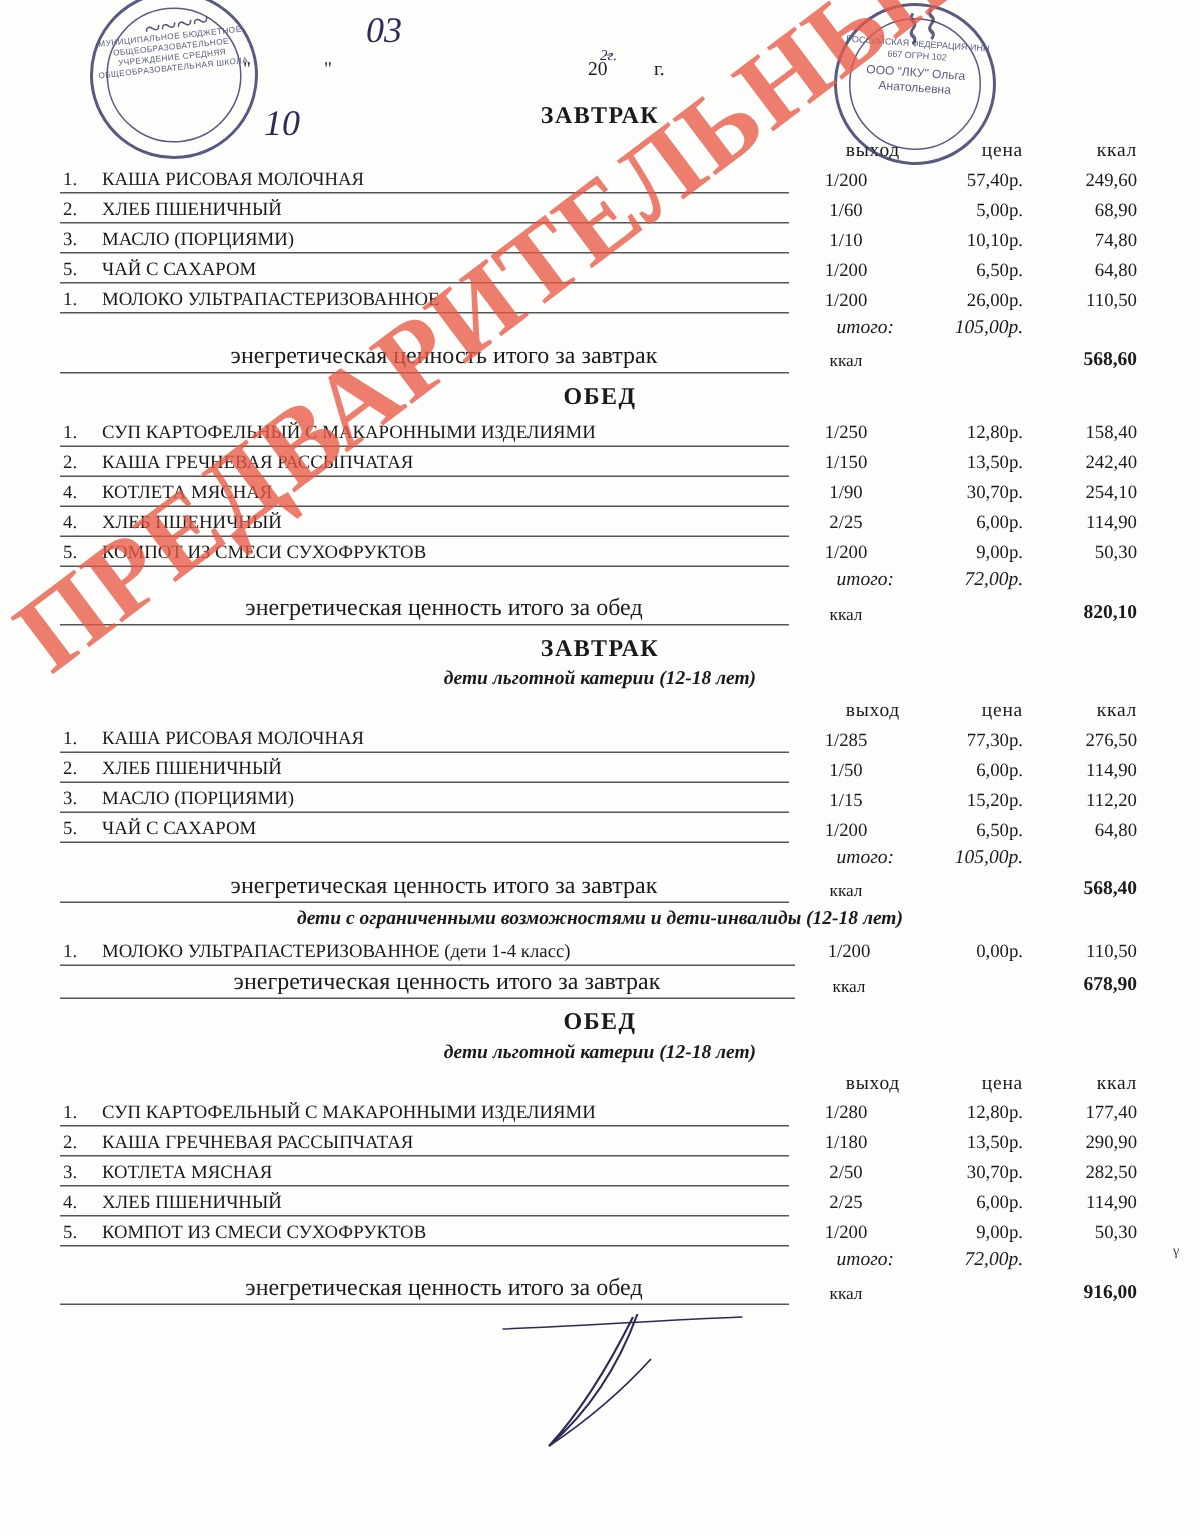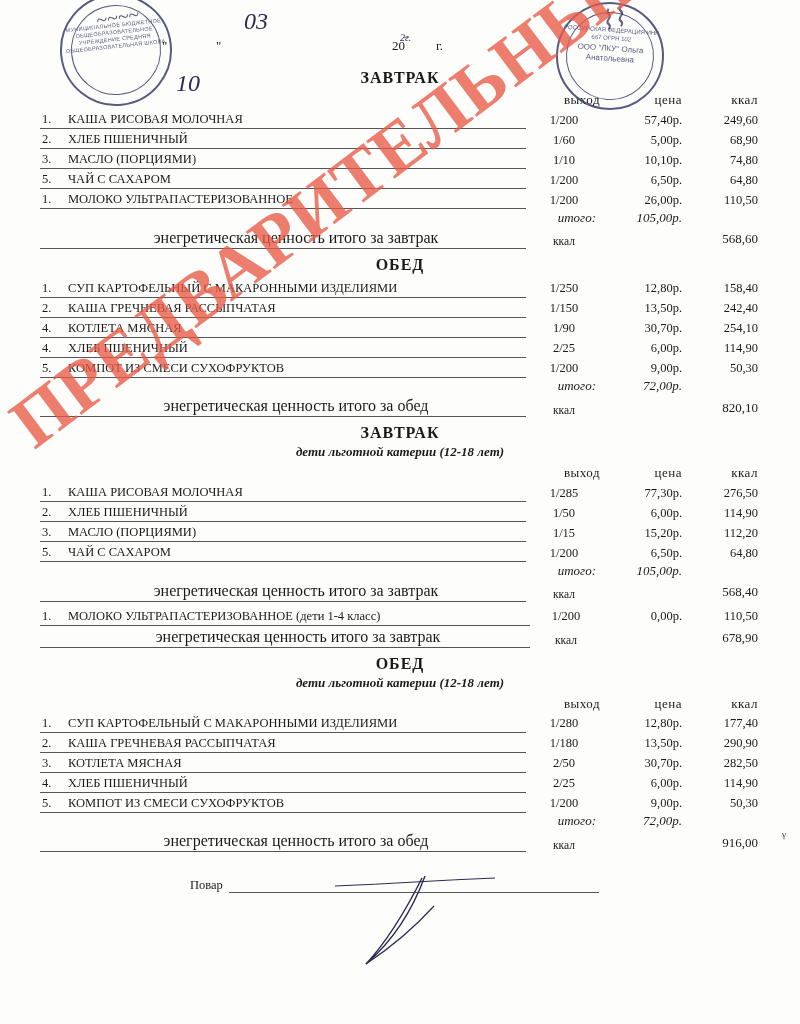--- a/index.html
+++ b/index.html
@@ -208,21 +208,21 @@
     padding-top: 2px;
   }
   .itogo .lbl { text-align: right; padding-right: 6px; }
   .energy td {
     font-size: 16px;
     height: 19px;
     text-align: center;
   }
   .energy .lbl { border-bottom: 1px solid #555; }
   .energy .kcal-word { text-align: center; font-size: 11.5px; }
-  .energy .kcal-val { text-align: right; font-weight: normal; font-size: 13px; }
+  .energy .kcal-val { text-align: right; font-weight: bold; font-size: 13px; }
 
   .povar {
     margin-top: 26px;
     font-size: 12.5px;
     display: flex;
     align-items: flex-end;
     gap: 6px;
     padding-left: 150px;
   }
   .povar .line {
@@ -443,20 +443,21 @@
                 <td class="col-num lbl"></td>
                 <td class="col-name lbl">энегретическая ценность итого за завтрак</td>
                 <td class="col-out kcal-word">ккал</td>
                 <td class="col-price"></td>
                 <td class="col-kcal kcal-val">568,40</td>
               </tr>
             </tbody>
           </table>
         </div>
         <div>
+          <div class="section-sub">дети с ограниченными возможностями и дети-инвалиды (12-18 лет)</div>
           <table class="menu">
             <tbody>
               <tr class="item">
                 <td class="col-num">1.</td>
                 <td class="col-name">МОЛОКО УЛЬТРАПАСТЕРИЗОВАННОЕ (дети 1-4 класс)</td>
                 <td class="col-out">1/200</td>
                 <td class="col-price">0,00р.</td>
                 <td class="col-kcal">110,50</td>
               </tr>
               <tr class="energy">
@@ -528,24 +529,20 @@
                 <td class="col-name lbl">энегретическая ценность итого за обед</td>
                 <td class="col-out kcal-word">ккал</td>
                 <td class="col-price"></td>
                 <td class="col-kcal kcal-val">916,00</td>
               </tr>
             </tbody>
           </table>
         </div>
       </div>
 
-    <div class="povar">
-      <span>Повар</span>
-      <span class="line"></span>
-    </div>
   </div>
 
   <svg class="sig-povar" viewBox="0 0 170 90">
     <path d="M5 10 C60 8, 110 4, 165 2" stroke="#2b2b55" stroke-width="1" fill="none"></path>
     <path d="M95 0 C84 30, 66 62, 36 88 C60 62, 78 30, 92 2" stroke="#2b2b55" stroke-width="1.4" fill="none"></path>
     <path d="M36 88 C60 72, 84 52, 104 30" stroke="#2b2b55" stroke-width="1.2" fill="none"></path>
   </svg>
 
   <div class="tick">ᵧ</div>
 

